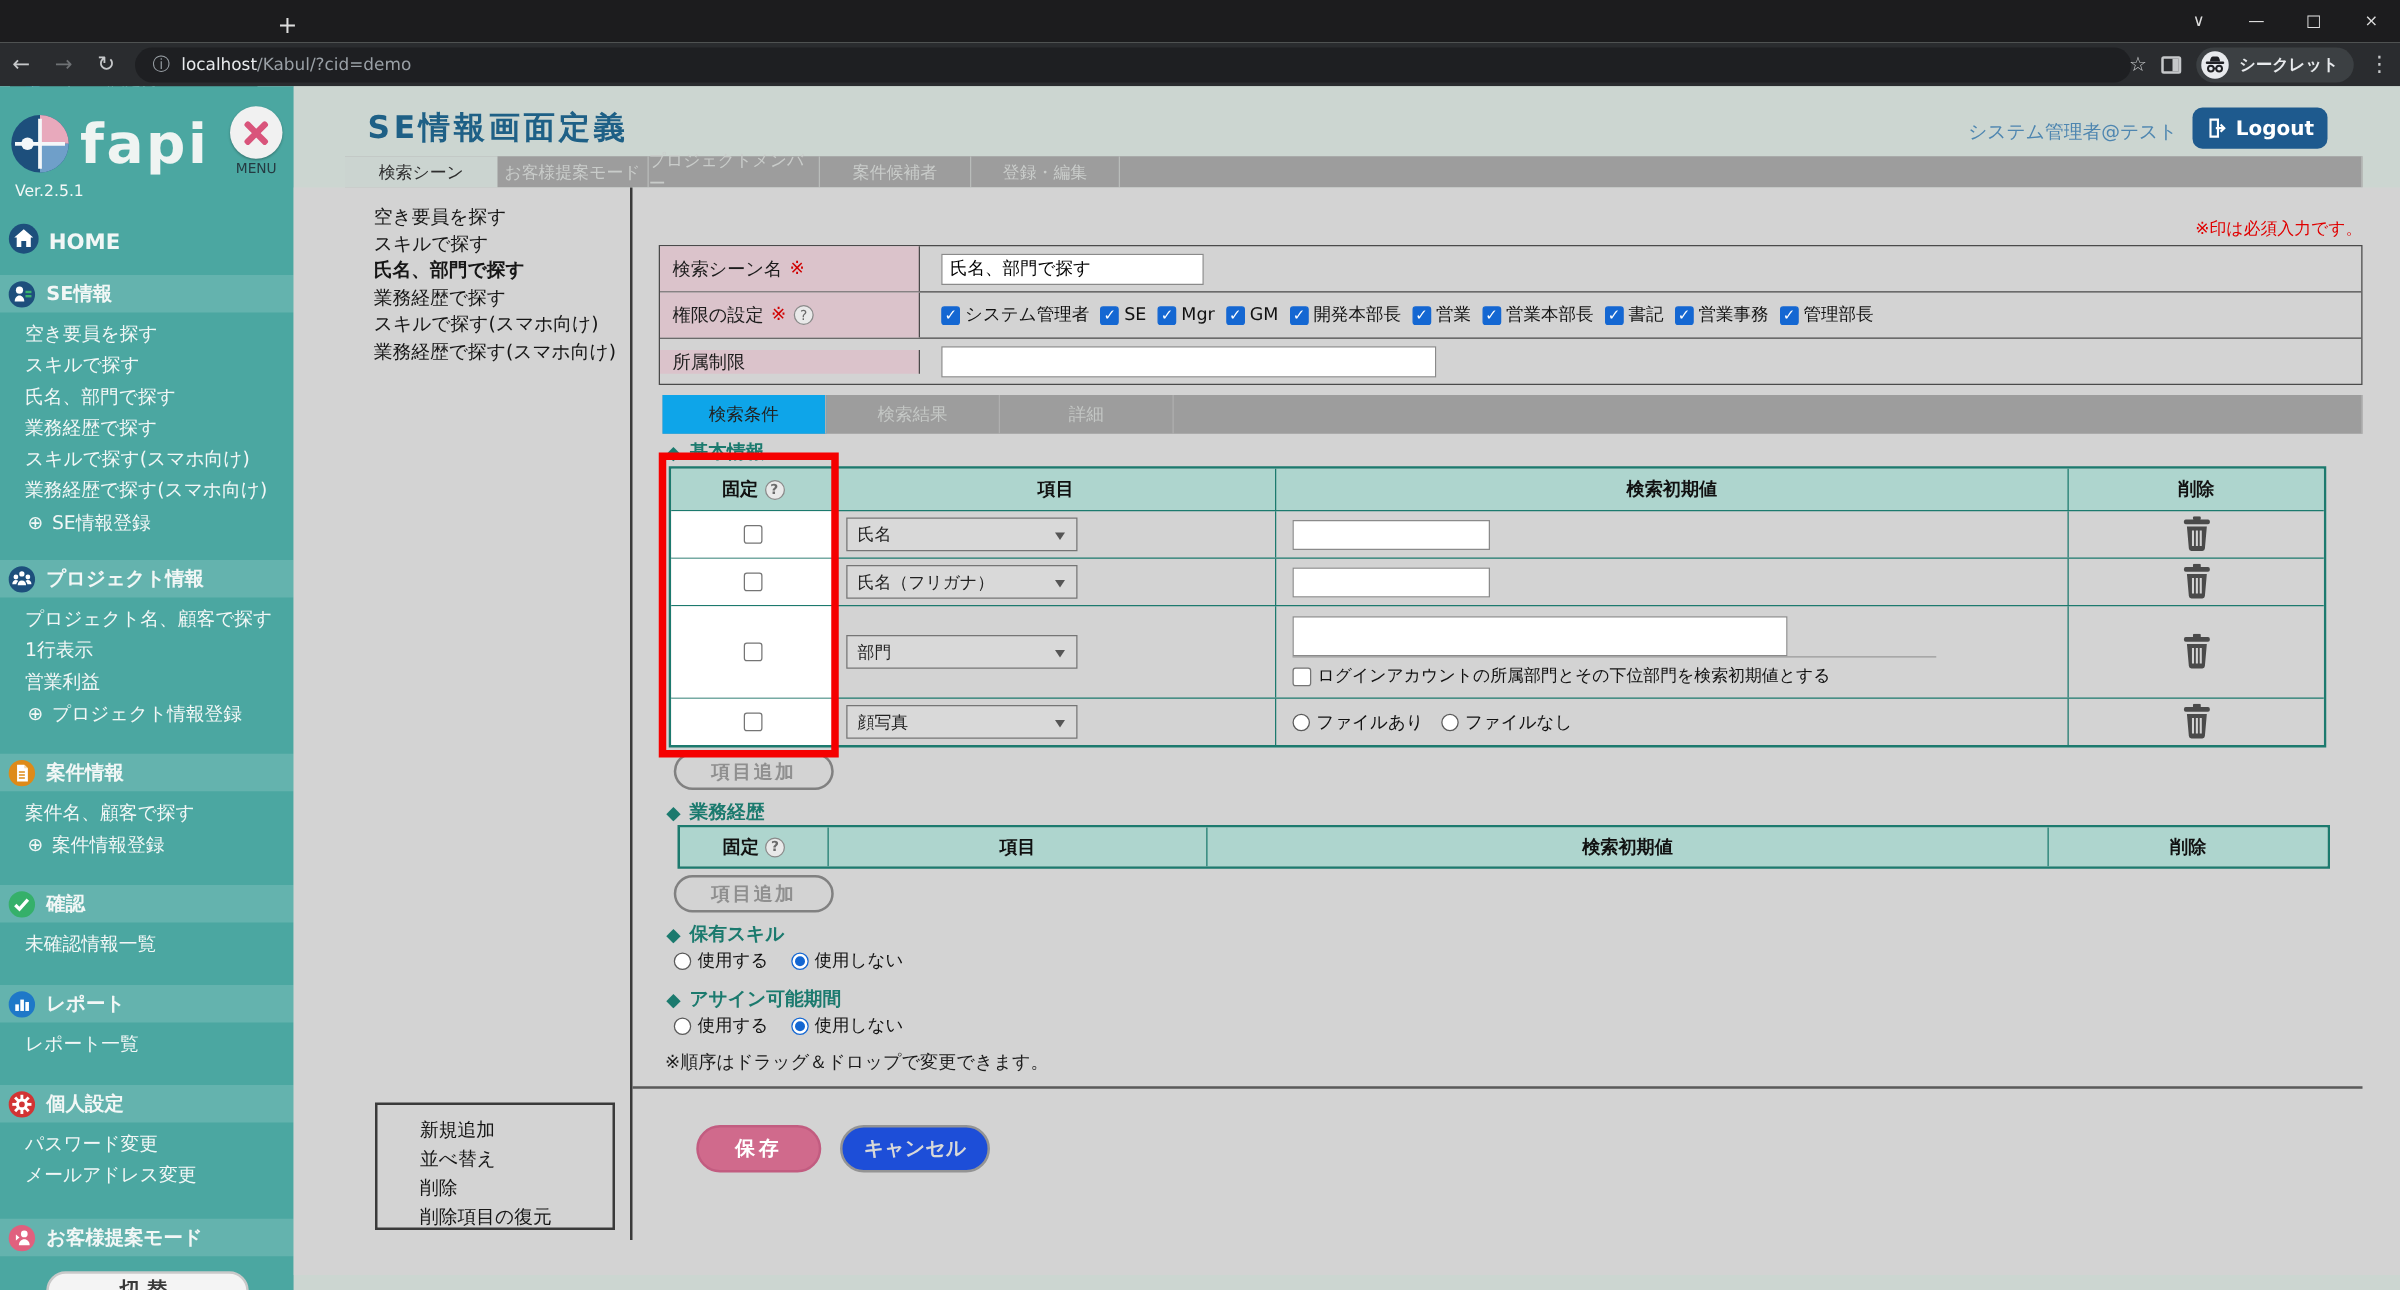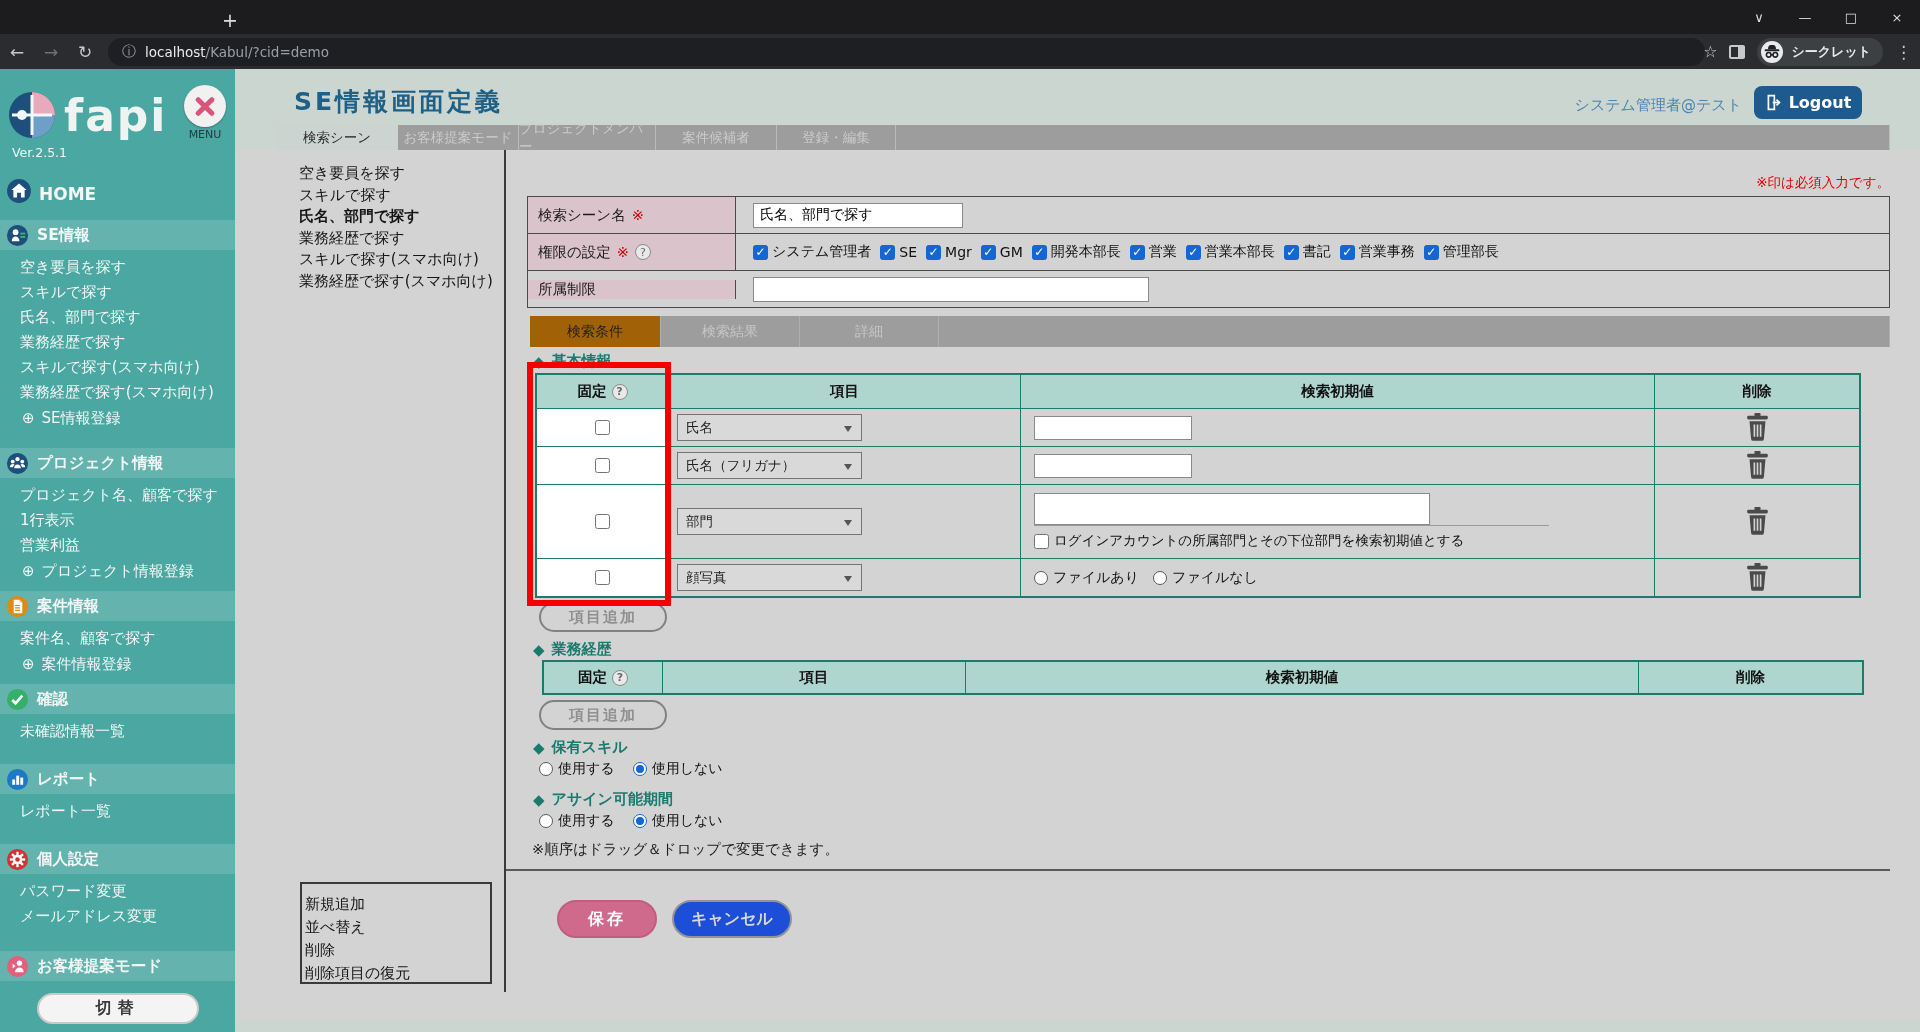--- a/index.html
+++ b/index.html
@@ -32,21 +32,21 @@
   .menu-btn { position: absolute; top: 16px; right: 6px; width: 48px; text-align: center; z-index: 5; }
   .menu-circle { width: 42px; height: 42px; border-radius: 50%; background: #F1F1F1; margin: 0 auto; position: relative; box-shadow: 0 1px 2px rgba(0,0,0,.3); }
   .menu-circle::before, .menu-circle::after { content: ""; position: absolute; left: 9px; top: 19px; width: 24px; height: 5px; background: #D9547B; border-radius: 2px; }
   .menu-circle::before { transform: rotate(45deg); } .menu-circle::after { transform: rotate(-45deg); }
   .menu-label { font-size: 11px; color: #253B42; margin-top: 1px; }
   .logo-row { display: flex; align-items: center; gap: 8px; padding: 20px 0 0 8px; height: 72px; }
   .logo-text { font-size: 44px; font-weight: bold; color: #EFF4F2; letter-spacing: 2px; }
   .version { padding: 4px 0 0 12px; font-size: 12.5px; }
   .home-row { display: flex; align-items: flex-end; gap: 7px; padding: 18px 0 0 6px; font-weight: bold; font-size: 17px; }
   .sb-sec { display: flex; align-items: center; gap: 8px; background: rgba(255,255,255,.14); height: 30px; padding-left: 6px; font-weight: bold; font-size: 15.5px; }
-  .mt16 { margin-top: 16px; } .mt18 { margin-top: 6px; } .mt20 { margin-top: 20px; } .mt22 { margin-top: 22px; }
+  .mt16 { margin-top: 16px; } .mt18 { margin-top: 18px; } .mt20 { margin-top: 20px; } .mt22 { margin-top: 22px; }
   .sb-item { padding-left: 20px; line-height: 25px; font-size: 15px; white-space: nowrap; }
   .sb-reg { padding-left: 22px; line-height: 27px; font-size: 15px; display: flex; gap: 7px; align-items: center; }
   .sb-items { padding-top: 5px; }
   .switch-btn { margin: 12px auto 0 auto; width: 162px; height: 31px; background: #F4F4F4; border: 2px solid #C9C9C9;
                 border-radius: 17px; color: #3A3A3A; font-weight: bold; font-size: 16px; letter-spacing: 6px;
                 display: flex; align-items: center; justify-content: center; }
 
   
   .main { position: absolute; left: 235px; top: 69px; right: 0; bottom: 0; background: #CCD6D1; }
   .page-title { position: absolute; left: 59px; top: 16px; font-size: 25px; font-weight: bold; color: #1E6086; letter-spacing: 3px; }
@@ -55,21 +55,21 @@
                 color: #FFF; font-weight: bold; font-size: 16px; display: flex; align-items: center; justify-content: center; gap: 7px; }
   .tabs-row { position: absolute; top: 56px; left: 41px; right: 30px; height: 25px; background: #9D9D9D; display: flex; }
   .mtab { height: 25px; display: flex; align-items: center; justify-content: center; font-size: 13.5px; color: #C9CCCA; border-right: 1px solid #B9BCBA; }
   .mtab.active { background: #CBD4D0; color: #2E2E2E; border-right: none; }
   .panel { position: absolute; top: 81px; left: 0; right: 0; bottom: 12px; background: #D3D3D3; }
 
   
   .scene-list { position: absolute; left: 64px; top: 13px; font-size: 15px; line-height: 21.5px; color: #161616; }
   .scene-list .sel { font-weight: bold; }
   .scene-box { position: absolute; left: 65px; top: 732px; width: 192px; height: 102px; border: 2px solid #3A3A3A;
-               padding: 9px 0 0 3px; font-size: 15px; line-height: 23px; color: #161616; }
+               padding: 9px 0 0 34px; font-size: 15px; line-height: 23px; color: #161616; }
   .vdivider { position: absolute; left: 269px; top: 0; width: 2px; height: 842px; background: #3A3A3A; }
 
   
   .form-area { position: absolute; left: 292px; top: 0; right: 30px; }
   .req-note { position: absolute; right: 0; top: 24px; font-size: 13.5px; color: #E00000; }
   .req { color: #D00000; }
   .form-table { position: absolute; top: 46px; left: 0; right: 0; border: 1px solid #4A4A4A; }
   .f-row { display: flex; border-bottom: 1px solid #4A4A4A; }
   .f-row:last-child { border-bottom: none; align-items: center; }
   .f-label { width: 208px; background: #DBC3CB; border-right: 1px solid #4A4A4A; display: flex; align-items: center; gap: 6px;
@@ -82,21 +82,21 @@
   .w210 { width: 210px; } .w396 { width: 396px; } .w158 { width: 158px; height: 24px; }
   .roles { display: flex; gap: 9px; font-size: 14px; color: #111; flex-wrap: nowrap; }
   .role { display: flex; align-items: center; gap: 4px; }
   .cb { width: 15px; height: 15px; border: 1.5px solid #757575; background: #FFF; border-radius: 2.5px; display: inline-block; position: relative; flex: none; }
   .cb.checked { background: #1467D2; border-color: #1467D2; }
   .cb.checked::after { content: "✓"; color: #FFF; font-size: 12px; font-weight: bold; position: absolute; left: 1.5px; top: -1px; }
 
   
   .subtabs { position: absolute; top: 166px; left: 3px; right: 0; height: 31px; background: #9D9D9D; display: flex; }
   .stab { height: 31px; display: flex; align-items: center; justify-content: center; font-size: 14px; color: #C4C7C5; border-right: 1px solid #AFAFAF; }
-  .stab.active { background: #a16207; color: #222; }
+  .stab.active { background: #0ea5e9; color: #222; }
 
   .sec-title { display: flex; align-items: center; gap: 7px; font-size: 15px; font-weight: bold; color: #1B7A6E; position: absolute; left: 6px; }
   .diamond { font-size: 15px; }
 
   
   .dtable { position: absolute; border: 2px solid #1C7A6E; }
   .d-head { display: flex; background: #AED5CE; font-weight: bold; font-size: 14.5px; color: #111; }
   .d-head > div { display: flex; align-items: center; justify-content: center; gap: 5px; border-right: 1px solid #1C7A6E; }
   .d-head > div:last-child { border-right: none; }
   .d-row { display: flex; border-top: 1px solid #1C7A6E; background: #D3D3D3; }

